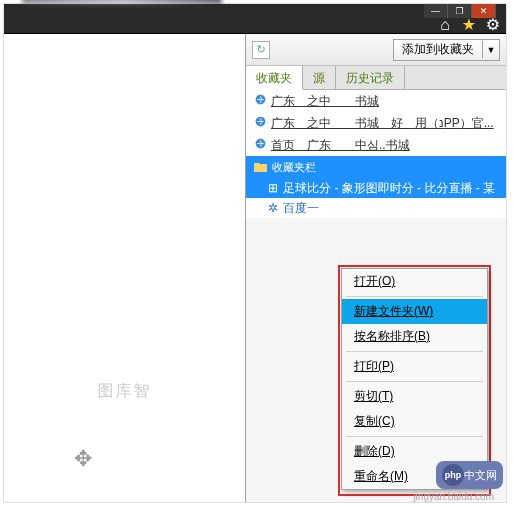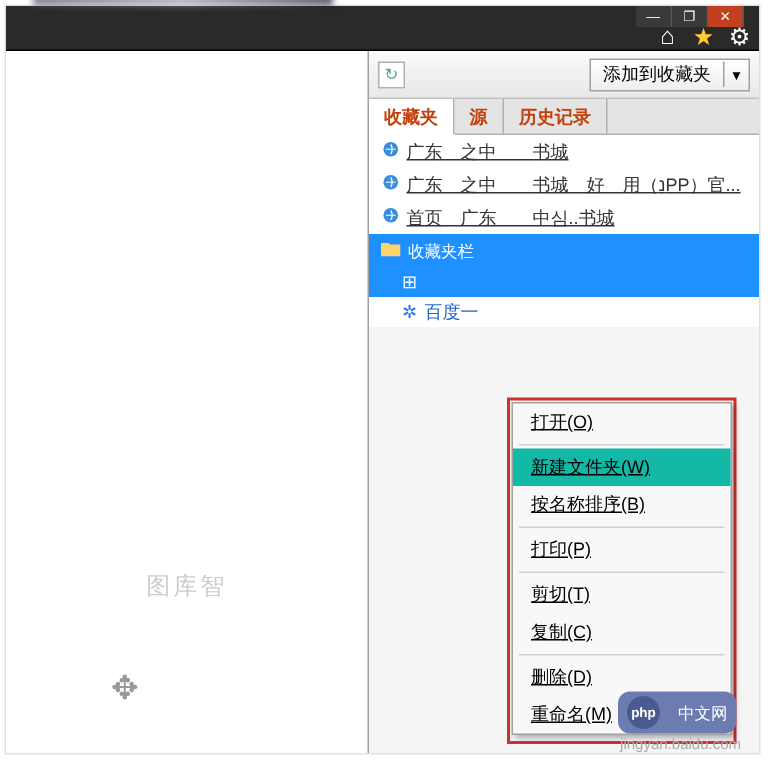--- a/index.html
+++ b/index.html
@@ -17,34 +17,34 @@
     .watermark { position: absolute; bottom: 100px; left: 50%; transform: translateX(-50%); color: #ccc; font-size: 16px; letter-spacing: 2px; }
     .move-handle { position: absolute; bottom: 28px; left: 70px; width: 28px; height: 28px; color: #999; font-size: 22px; }
     .right { flex: 1; background: #f5f5f5; display: flex; flex-direction: column; }
     .r-toolbar { height: 32px; background: linear-gradient(#fafafa,#e8e8e8); border-bottom: 1px solid #c0c0c0; display: flex; align-items: center; padding: 0 6px; gap: 4px; }
     .refresh-btn { width: 18px; height: 18px; border: 1px solid #b0b0b0; background: #fff; display: flex; align-items: center; justify-content: center; font-size: 11px; color: #5a8; }
     .spacer { flex: 1; }
     .add-fav { border: 1px solid #a0a0a0; background: linear-gradient(#fff,#eee); height: 22px; display: flex; align-items: center; font-size: 12px; }
     .add-fav .txt { padding: 0 8px; border-right: 1px solid #a0a0a0; }
     .add-fav .drop { width: 16px; text-align: center; font-size: 9px; }
     .tabbar { height: 24px; display: flex; background: #e4e4e4; border-bottom: 1px solid #b0b0b0; font-size: 12px; }
-    .tab { padding: 4px 10px; border-right: 1px solid #b0b0b0; color: #c2410c; cursor: default; font-weight: bold; }
+    .tab { padding: 4px 10px; border-right: 1px solid #b0b0b0; color: #4d7c0f; cursor: default; }
     .tab.active { background: #fff; border-bottom: 1px solid #fff; margin-bottom: -1px; }
     .favlist { background: #fff; overflow: hidden; font-size: 12px; color: #333; }
     .fav-row { display: flex; align-items: center; height: 22px; padding-left: 8px; gap: 4px; white-space: nowrap; text-decoration: underline; }
     .ie-icon svg { width: 13px; height: 13px; }
     .folder-row { height: 22px; background: #1e90ff; color: #fff; display: flex; align-items: center; padding-left: 8px; gap: 5px; font-size: 11px; }
     .sub-row { display: flex; align-items: center; height: 20px; padding-left: 22px; gap: 5px; font-size: 12px; color: #fff; background: #1e90ff; }
     .sub-row.norm { background: #fff; color: #1e64c8; }
     .ctxmenu { position: absolute; left: 341px; top: 268px; width: 147px; background: #f8f8f8; border: 1px solid #a0a0a0; box-shadow: 2px 2px 4px rgba(0,0,0,0.3); font-size: 12px; z-index: 10; }
     .ctx-frame { position: absolute; left: 338px; top: 265px; width: 153px; height: 231px; border: 2px solid #d03030; z-index: 9; pointer-events: none; }
     .ctx-item { padding: 4px 12px; white-space: nowrap; cursor: default; text-decoration: underline; }
-    .ctx-item.hl { background: #14b8a6; }
+    .ctx-item.hl { background: #0ea5e9; }
     .ctx-sep { height: 1px; background: #d0d0d0; margin: 2px 4px; }
-    .php-badge { position: absolute; right: 23px; bottom: 18px; background: #6c7cb0; color: #fff; font-size: 11px; padding: 3px 6px; border-radius: 8px; display: flex; align-items: center; gap: 12px; z-index: 20; }
+    .php-badge { position: absolute; right: 11px; bottom: 18px; background: #6c7cb0; color: #fff; font-size: 11px; padding: 3px 6px; border-radius: 8px; display: flex; align-items: center; gap: 0; z-index: 20; }
     .php-badge .p { background: #4a5a90; border-radius: 50%; width: 22px; height: 22px; display: flex; align-items: center; justify-content: center; font-weight: bold; font-size: 9px; }
     .url-mark { position: absolute; right: 20px; bottom: 5px; color: #aaa; font-size: 10px; z-index: 20; }
   </style>
 </head>
 <body>
 
 <div class="outer">
   <div class="topbar">
     <div class="left-blur"></div>
     <div class="win-controls">
@@ -100,20 +100,21 @@
             <span>首页　广东　　中심..书城</span>
           </div>
         <div class="folder-row">
           <span><svg width="13" height="11" viewBox="0 0 13 11">
                 <path d="M0 2h5l1 1h7v8H0z" fill="#ffd36b"></path>
               </svg></span>
           <span>收藏夹栏</span>
         </div>
         <div class="sub-row">
           <span style="color:#fff">⊞</span>
+          <span>足球比分 - 象形图即时分 - 比分直播 - 某</span>
         </div>
         <div class="sub-row norm">
           <span style="color:#2a78e4">✲</span>
           <span>百度一</span>
         </div>
       </div>
     </div>
   </div>
 </div>
 

